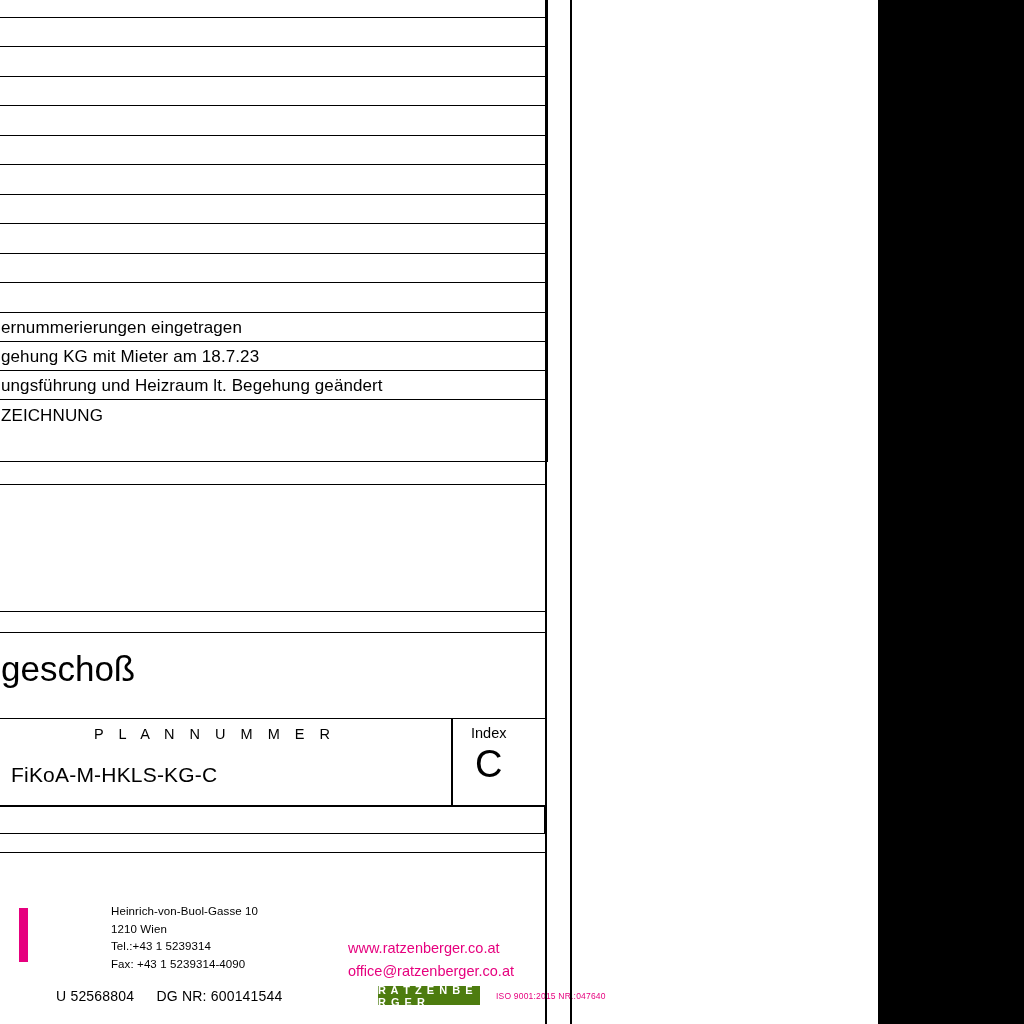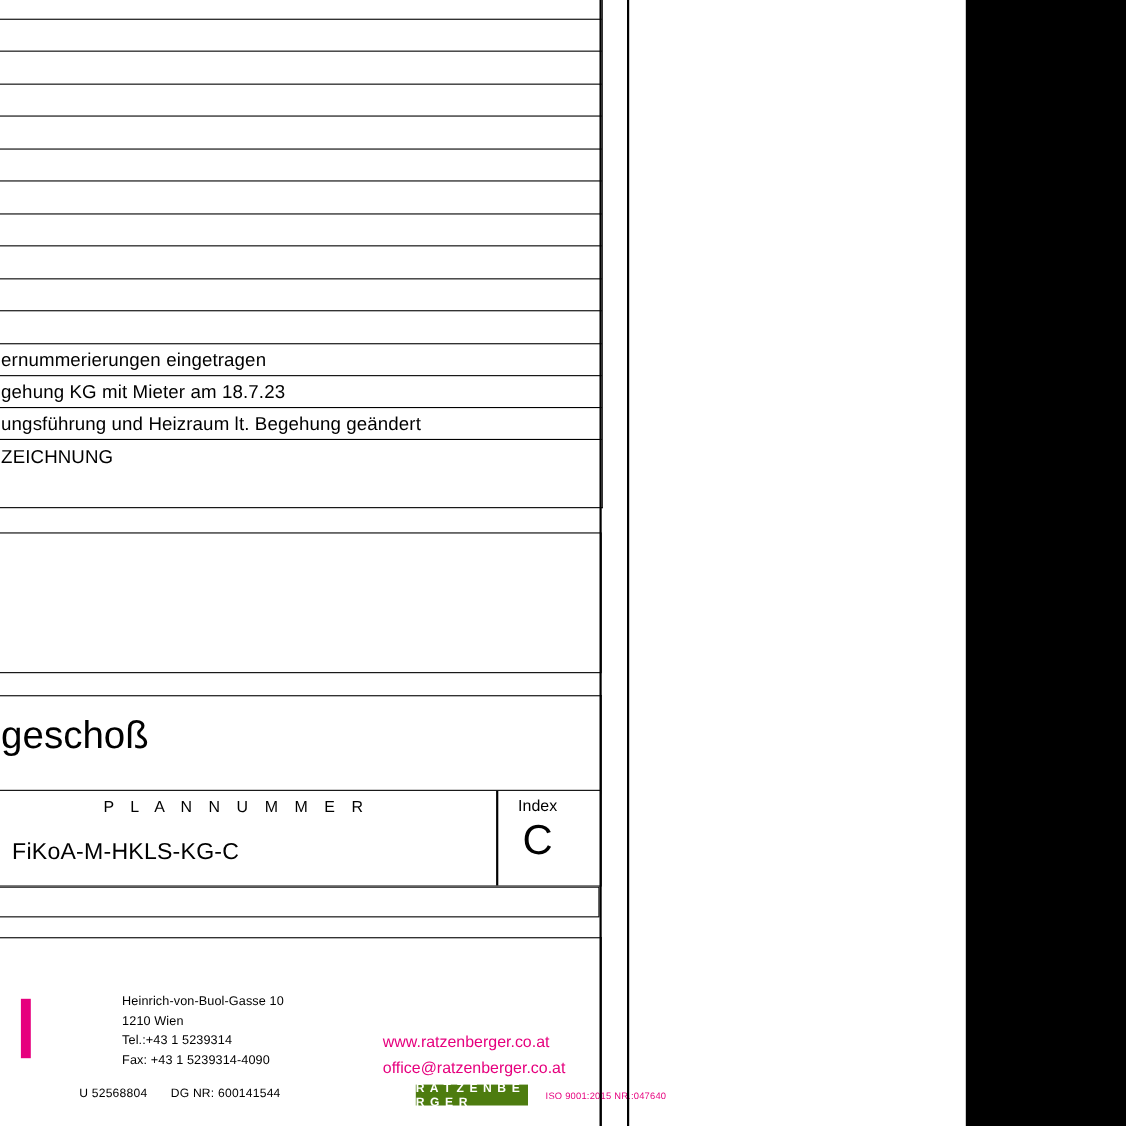--- a/index.html
+++ b/index.html
@@ -157,23 +157,23 @@
     position: absolute;
     left: 378px;
     top: 84px;
     font-size: 14.5px;
     line-height: 23px;
     color: #e6007e;
     margin-left: 29px;
   }
   #company-ids {
     position: absolute;
-    left: 72px;
+    left: 56px;
     top: 988px;
-    font-size: 11px;
+    font-size: 14px;
     letter-spacing: 0.2px;
   }
   #company-ids span { margin-right: 18px; }
 
   #logo-badge {
     position: absolute;
     left: 378px;
     top: 986px;
     width: 102px;
     height: 19px;

